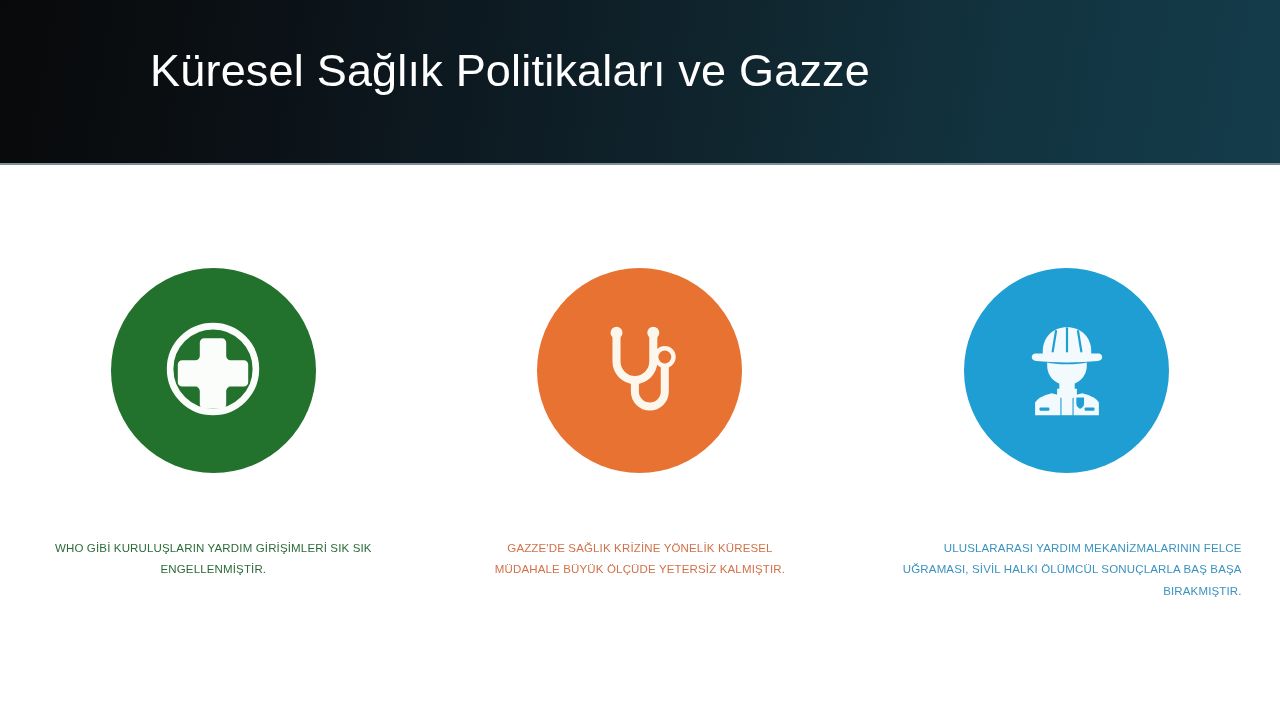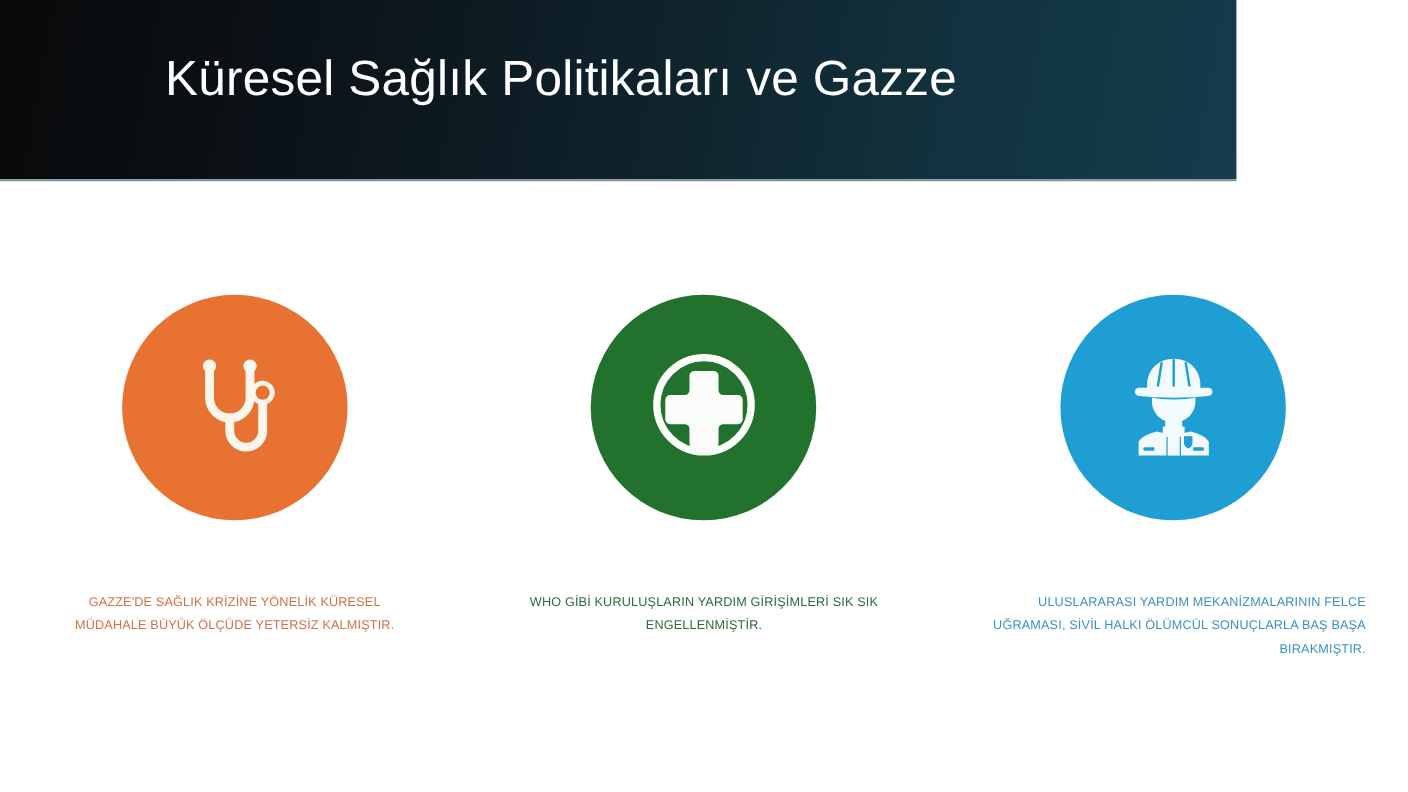--- a/index.html
+++ b/index.html
@@ -13,21 +13,21 @@
     font-family: "Liberation Sans", sans-serif;
     overflow: hidden;
     position: relative;
   }
 
   
   .header-band {
     position: absolute;
     left: 0;
     top: 0;
-    width: 1124px;
+    width: 1280px;
     height: 165px;
     background: linear-gradient(100deg,
                 #08090a 0%,
                 #0b1014 18%,
                 #0d1a22 38%,
                 #10262f 58%,
                 #123340 78%,
                 #143c4b 100%);
     box-sizing: border-box;
     border-bottom: 2px solid #7d909a;
@@ -100,51 +100,51 @@
 </head>
 <body>
 
 <div class="header-band">
   <div class="header-title">Küresel Sağlık Politikaları ve Gazze</div>
 </div>
 
 <div class="content">
   <div class="columns">
 
+    <div class="column col-2">
+      <div class="icon-circle circle-green">
+        <span>
+          <svg width="110" height="110" viewBox="0 0 100 100" aria-hidden="true">
+            <circle cx="50" cy="50" r="39" fill="none" stroke="#fbfdfb" stroke-width="6"></circle>
+            <path d="M42 22 h16 a4 4 0 0 1 4 4 v12 a4 4 0 0 0 4 4 h12 a4 4 0 0 1 4 4 v16
+                     a4 4 0 0 1 -4 4 h-12 a4 4 0 0 0 -4 4 v12 a4 4 0 0 1 -4 4 h-16
+                     a4 4 0 0 1 -4 -4 v-12 a4 4 0 0 0 -4 -4 h-12 a4 4 0 0 1 -4 -4 v-16
+                     a4 4 0 0 1 4 -4 h12 a4 4 0 0 0 4 -4 v-12 a4 4 0 0 1 4 -4 z" fill="#fbfdfb"></path>
+          </svg>
+        </span>
+      </div>
+      <div class="caption cap-green">WHO GİBİ KURULUŞLARIN YARDIM GİRİŞİMLERİ SIK SIK ENGELLENMİŞTİR.</div>
+    </div>
+
     <div class="column col-1">
       <div class="icon-circle circle-orange">
         <span>
           <svg width="115" height="115" viewBox="0 0 100 100" aria-hidden="true">
             <g fill="none" stroke="#fdf6ec" stroke-width="7" stroke-linecap="round" stroke-linejoin="round">
               <path d="M30 20 V44 a16 16 0 0 0 32 0 V20"></path>
               <path d="M46 60 V70 a13 13 0 0 0 26 0 V48"></path>
             </g>
             <circle cx="30" cy="19" r="5.2" fill="#fdf6ec"></circle>
             <circle cx="62" cy="19" r="5.2" fill="#fdf6ec"></circle>
             <circle cx="72" cy="40" r="9.5" fill="#fdf6ec"></circle>
             <circle cx="72" cy="40" r="5.6" fill="#e87232"></circle>
           </svg>
         </span>
       </div>
       <div class="caption cap-orange">GAZZE'DE SAĞLIK KRİZİNE YÖNELİK KÜRESEL MÜDAHALE BÜYÜK ÖLÇÜDE YETERSİZ KALMIŞTIR.</div>
-    </div>
-
-    <div class="column col-2">
-      <div class="icon-circle circle-green">
-        <span>
-          <svg width="110" height="110" viewBox="0 0 100 100" aria-hidden="true">
-            <circle cx="50" cy="50" r="39" fill="none" stroke="#fbfdfb" stroke-width="6"></circle>
-            <path d="M42 22 h16 a4 4 0 0 1 4 4 v12 a4 4 0 0 0 4 4 h12 a4 4 0 0 1 4 4 v16
-                     a4 4 0 0 1 -4 4 h-12 a4 4 0 0 0 -4 4 v12 a4 4 0 0 1 -4 4 h-16
-                     a4 4 0 0 1 -4 -4 v-12 a4 4 0 0 0 -4 -4 h-12 a4 4 0 0 1 -4 -4 v-16
-                     a4 4 0 0 1 4 -4 h12 a4 4 0 0 0 4 -4 v-12 a4 4 0 0 1 4 -4 z" fill="#fbfdfb"></path>
-          </svg>
-        </span>
-      </div>
-      <div class="caption cap-green">WHO GİBİ KURULUŞLARIN YARDIM GİRİŞİMLERİ SIK SIK ENGELLENMİŞTİR.</div>
     </div>
 
     <div class="column col-3">
       <div class="icon-circle circle-blue">
         <span>
           <svg width="110" height="110" viewBox="0 0 100 100" aria-hidden="true">
             <g fill="#f2fafd">
 
               <path d="M50 12 c-13 0 -22 9.5 -22 21.5 v4 h44 v-4 C72 21.5 63 12 50 12 z"></path>
               <path d="M22 36 h56 c3 0 4 1.6 4 3.4 c0 2 -1.6 3.2 -4 3.4

